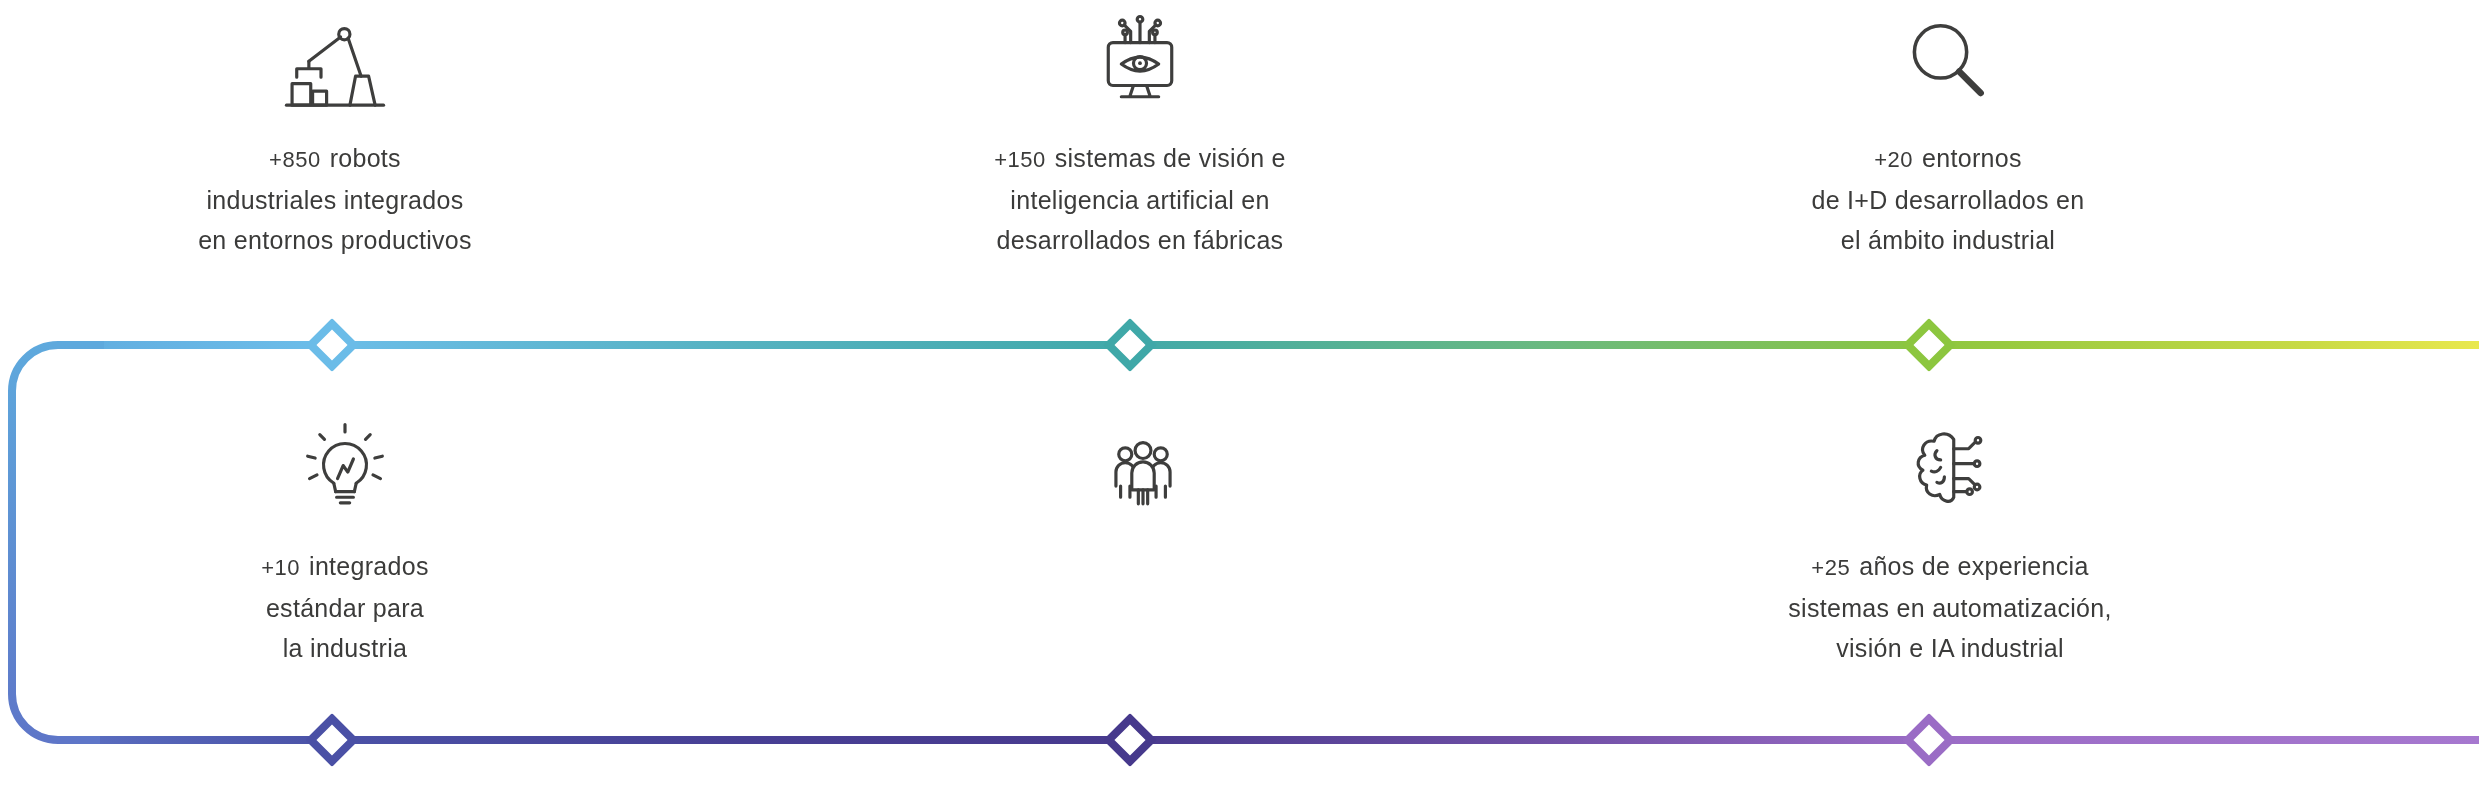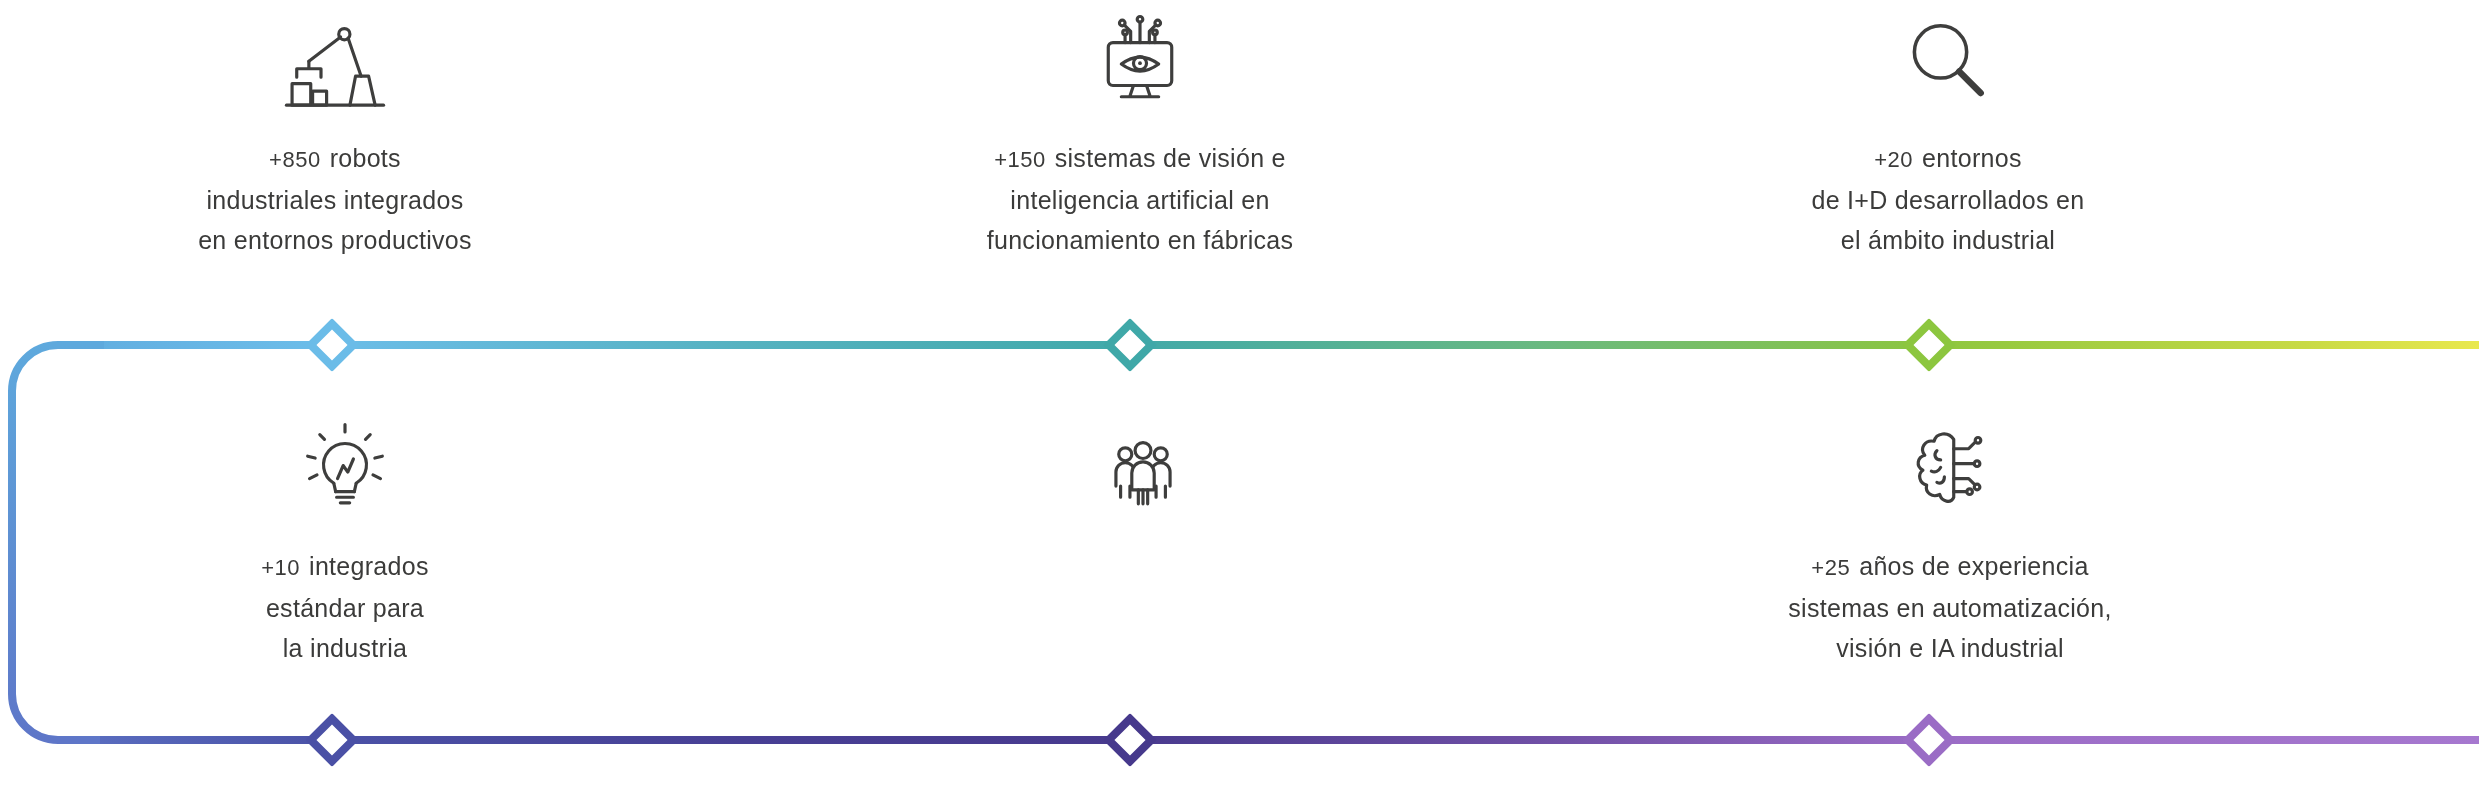--- a/index.html
+++ b/index.html
@@ -129,21 +129,21 @@
           <circle cx="79" cy="15" r="3"></circle>
         <path d="M44 36 V28"></path>
           <circle cx="44" cy="25" r="2.5"></circle>
         <path d="M76 36 V28"></path>
           <circle cx="76" cy="25" r="2.5"></circle>
       </svg>
     </div>
     <div class="stat-text">
       <div><span class="num">+150</span><span>sistemas de visión e</span></div>
       <div>inteligencia artificial en</div>
-      <div>funcionamiento en fábricas</div>
+      <div>desarrollados en fábricas</div>
     </div>
   </div>
 
   <div class="stat stat-3">
     <div class="icon-wrap">
       <svg width="112" height="112" viewBox="0 0 120 120" fill="none" stroke="currentColor" stroke-width="3.8" stroke-linecap="round" stroke-linejoin="round">
         <circle cx="52" cy="46" r="28"></circle>
         <path d="M72 67 L95 90" stroke-width="7"></path>
       </svg>
     </div>

